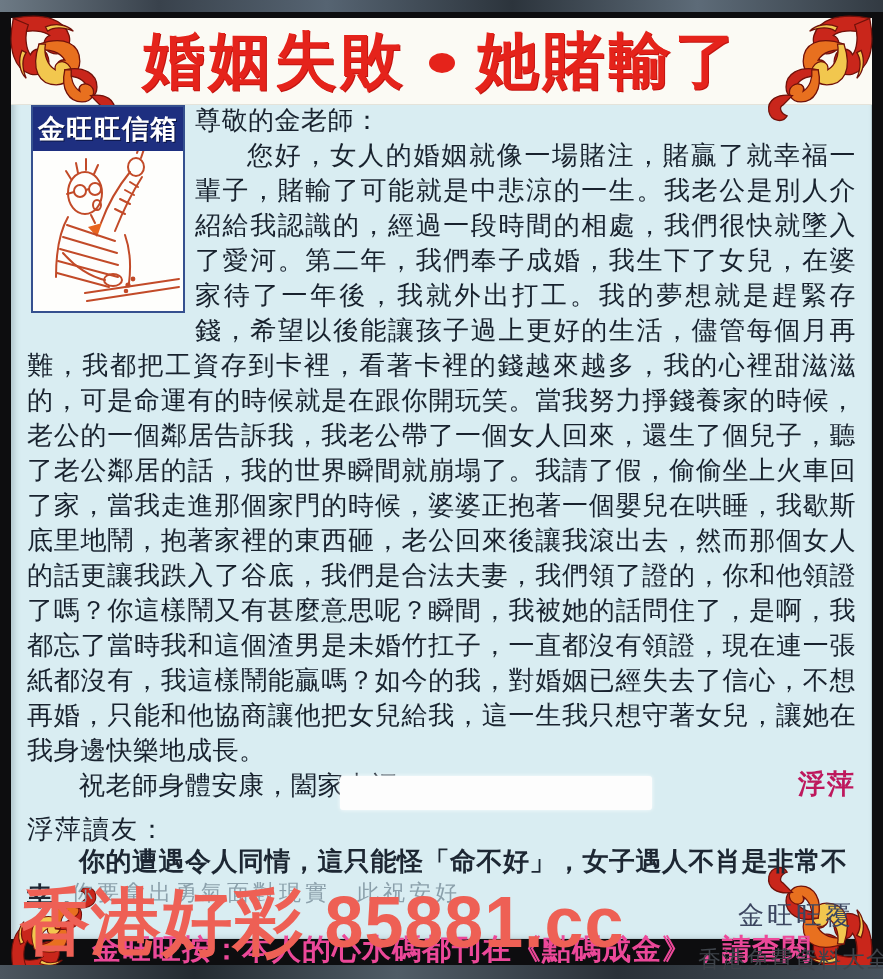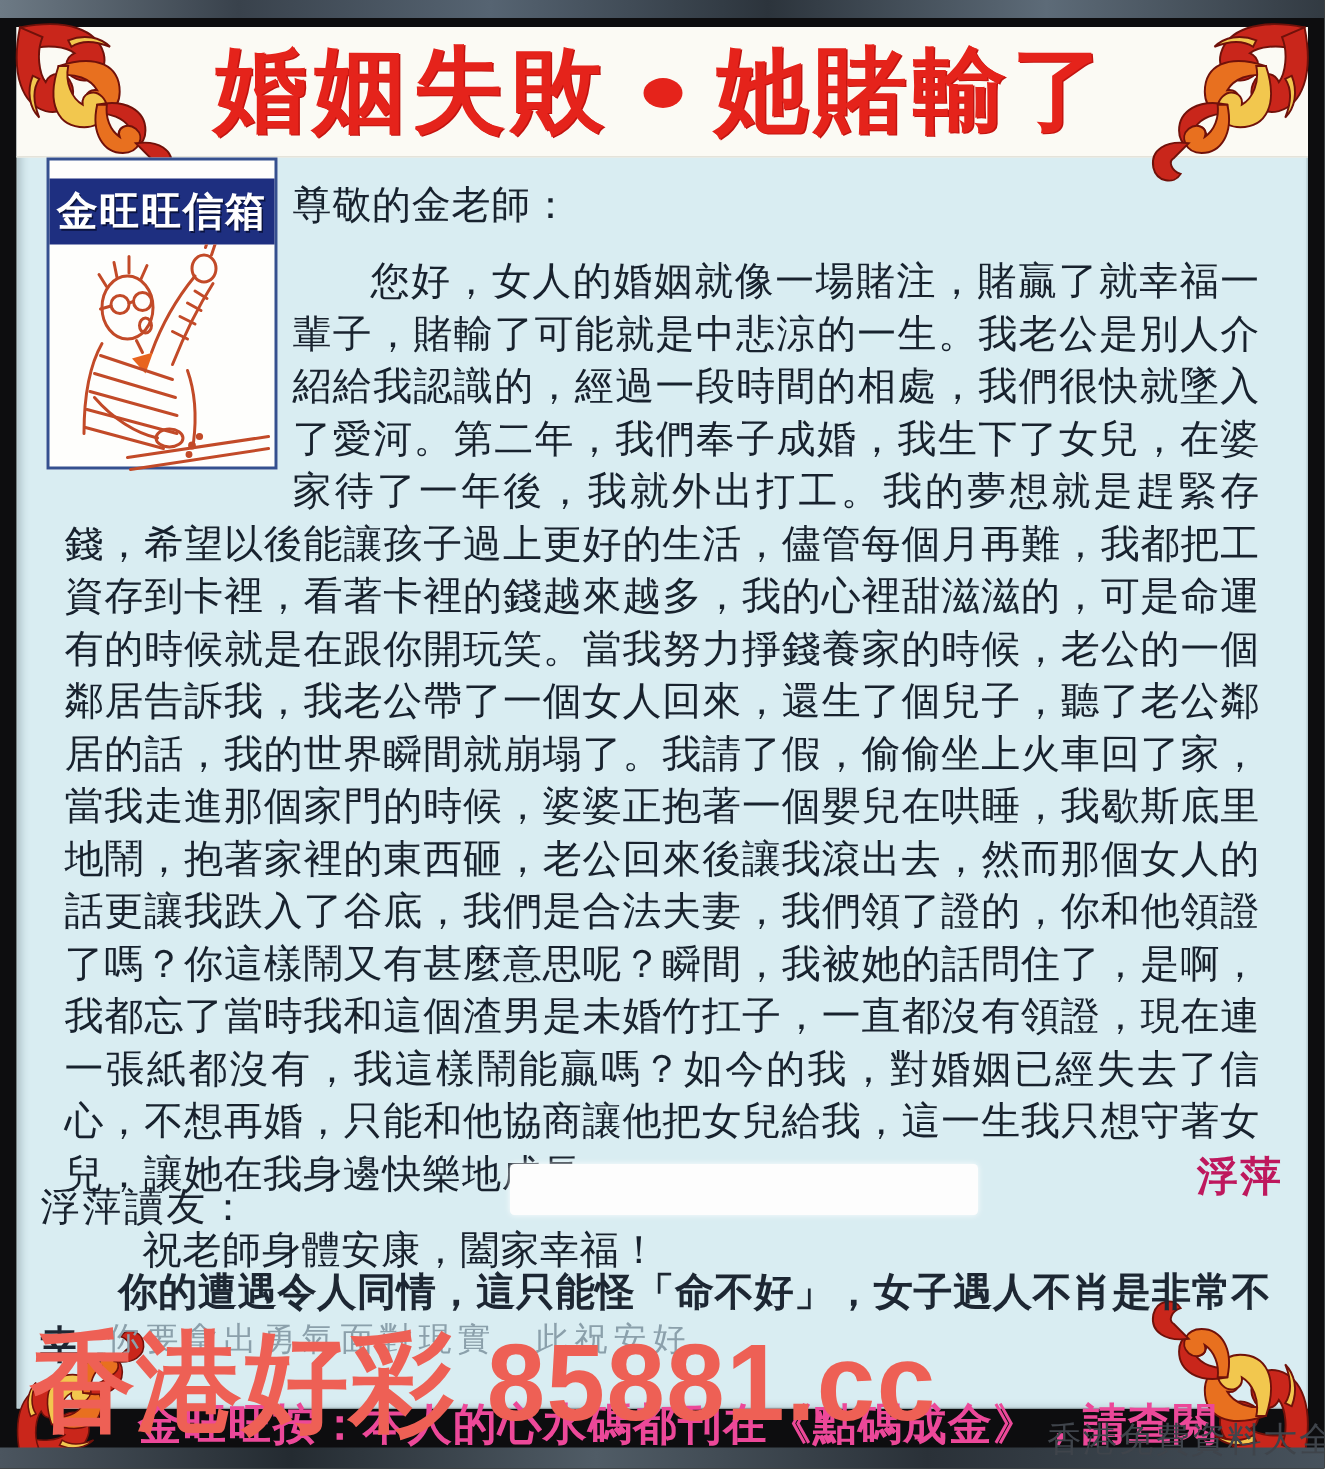--- a/index.html
+++ b/index.html
@@ -46,40 +46,39 @@
   .mailbox{
     float:left;width:154px;height:208px;margin:2px 10px 2px 4px;
     border:2px solid #35508f;background:#fefefc;box-sizing:border-box;
   }
   .mailbox-header{
     height:44px;background:#1e2f80;color:#fff;
     display:flex;align-items:center;justify-content:center;
     font-family:"Liberation Sans", sans-serif;
     font-size:27px;font-weight:bold;letter-spacing:1px;
     text-shadow:1px 1px 0 #0a133f;
-    margin-top:12px;
   }
   .mailbox-art{height:156px;display:flex;align-items:flex-end;justify-content:center;overflow:hidden;}
   
   .letter{
     position:absolute;left:16px;top:85px;width:829px;
     font-size:26px;line-height:35px;letter-spacing:0.5px;
     color:#18222e;text-align:justify;
   }
-  .letter p{margin:16px;}
+  .letter p{margin:0;}
   .indent{text-indent:2em;}
   .sig-reader{
     position:absolute;right:16px;top:748px;font-size:27px;color:#be185d;letter-spacing:2px;font-weight:bold;
   }
   .redaction{
     position:absolute;left:329px;top:758px;width:312px;height:34px;
     background:#fdfdfd;border-radius:3px;box-shadow:0 0 4px rgba(255,255,255,.9);
   }
   
-  .reply-salutation{position:absolute;left:16px;top:769px;font-size:26px;letter-spacing:2px;color:#18222e;}
+  .reply-salutation{position:absolute;left:16px;top:794px;font-size:26px;letter-spacing:2px;color:#18222e;}
   .reply-line1{position:absolute;left:16px;top:826px;width:829px;font-size:26px;letter-spacing:0.5px;color:#1d2733;text-indent:2em;font-weight:bold;}
   .reply-line2{position:absolute;left:16px;top:860px;width:829px;font-size:22px;letter-spacing:4px;color:#8ba0ab;text-indent:2em;}
   .sig-advisor{position:absolute;right:18px;top:880px;font-size:26px;color:#3c4660;letter-spacing:3px;}
   
   .note-red{
     position:absolute;left:92px;top:930px;z-index:6;
     font-size:29px;font-weight:600;color:#ec4899;letter-spacing:1px;white-space:nowrap;
   }
   .wm-red{
     position:absolute;left:20px;top:876px;z-index:7;
@@ -173,20 +172,21 @@
       <p class="indent">您好，女人的婚姻就像一場賭注，賭贏了就幸福一輩子，賭輸了可能就是中悲涼的一生。我老公是別人介紹給我認識的，經過一段時間的相處，我們很快就墜入了愛河。第二年，我們奉子成婚，我生下了女兒，在婆家待了一年後，我就外出打工。我的夢想就是趕緊存錢，希望以後能讓孩子過上更好的生活，儘管每個月再難，我都把工資存到卡裡，看著卡裡的錢越來越多，我的心裡甜滋滋的，可是命運有的時候就是在跟你開玩笑。當我努力掙錢養家的時候，老公的一個鄰居告訴我，我老公帶了一個女人回來，還生了個兒子，聽了老公鄰居的話，我的世界瞬間就崩塌了。我請了假，偷偷坐上火車回了家，當我走進那個家門的時候，婆婆正抱著一個嬰兒在哄睡，我歇斯底里地鬧，抱著家裡的東西砸，老公回來後讓我滾出去，然而那個女人的話更讓我跌入了谷底，我們是合法夫妻，我們領了證的，你和他領證了嗎？你這樣鬧又有甚麼意思呢？瞬間，我被她的話問住了，是啊，我都忘了當時我和這個渣男是未婚竹扛子，一直都沒有領證，現在連一張紙都沒有，我這樣鬧能贏嗎？如今的我，對婚姻已經失去了信心，不想再婚，只能和他協商讓他把女兒給我，這一生我只想守著女兒，讓她在我身邊快樂地成長。</p>
       <p class="indent">祝老師身體安康，闔家幸福！</p>
     </div>
 
     <div class="sig-reader">浮萍</div>
     <div class="redaction"></div>
 
     <div class="reply-salutation">浮萍讀友：</div>
     <div class="reply-line1">你的遭遇令人同情，這只能怪「命不好」，女子遇人不肖是非常不幸，</div>
     <div class="reply-line2">你要拿出勇氣面對現實，此祝安好。</div>
+    <div class="sig-advisor">金旺旺覆</div>
   </div>
 
   <div class="wm-red">香港好彩 85881.cc</div>
   <div class="note-red">金旺旺按：本人的心水碼都刊在《點碼成金》，請查閱</div>
   <div class="wm-gray">香港免費資料大全</div>
 
   <div class="scan-strip-bottom"></div>
 </div>
 
 </body></html>

